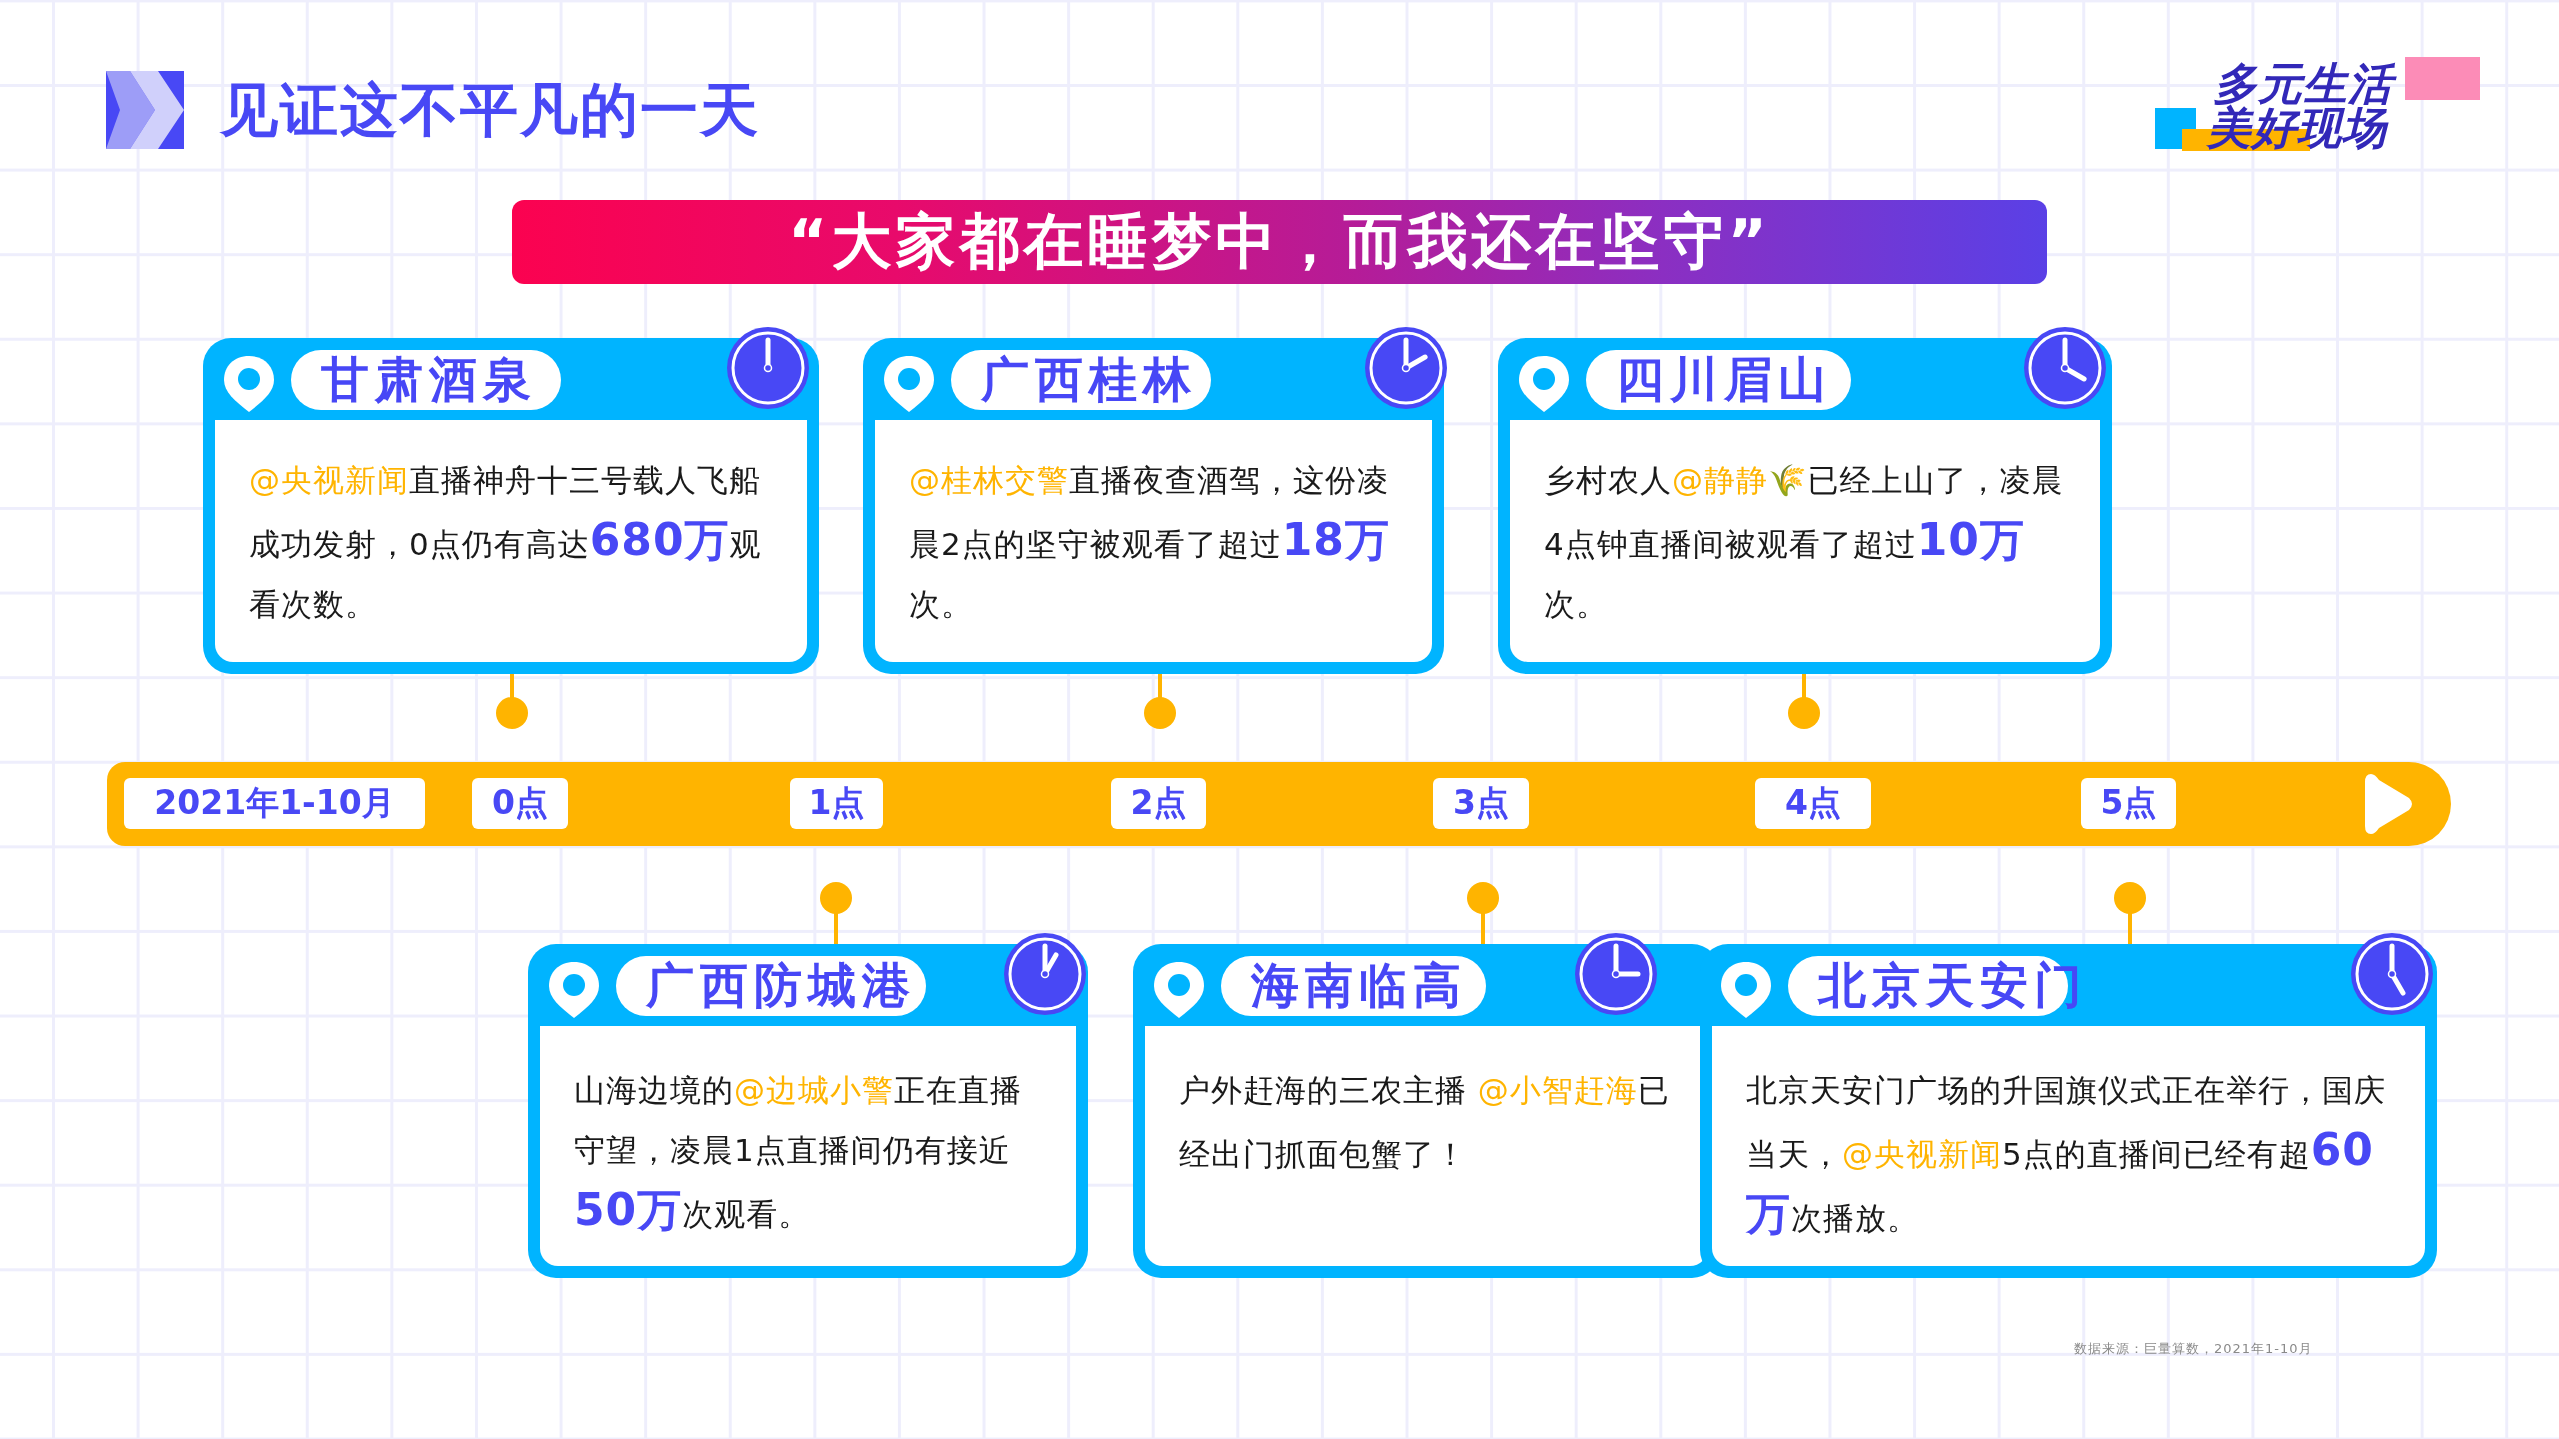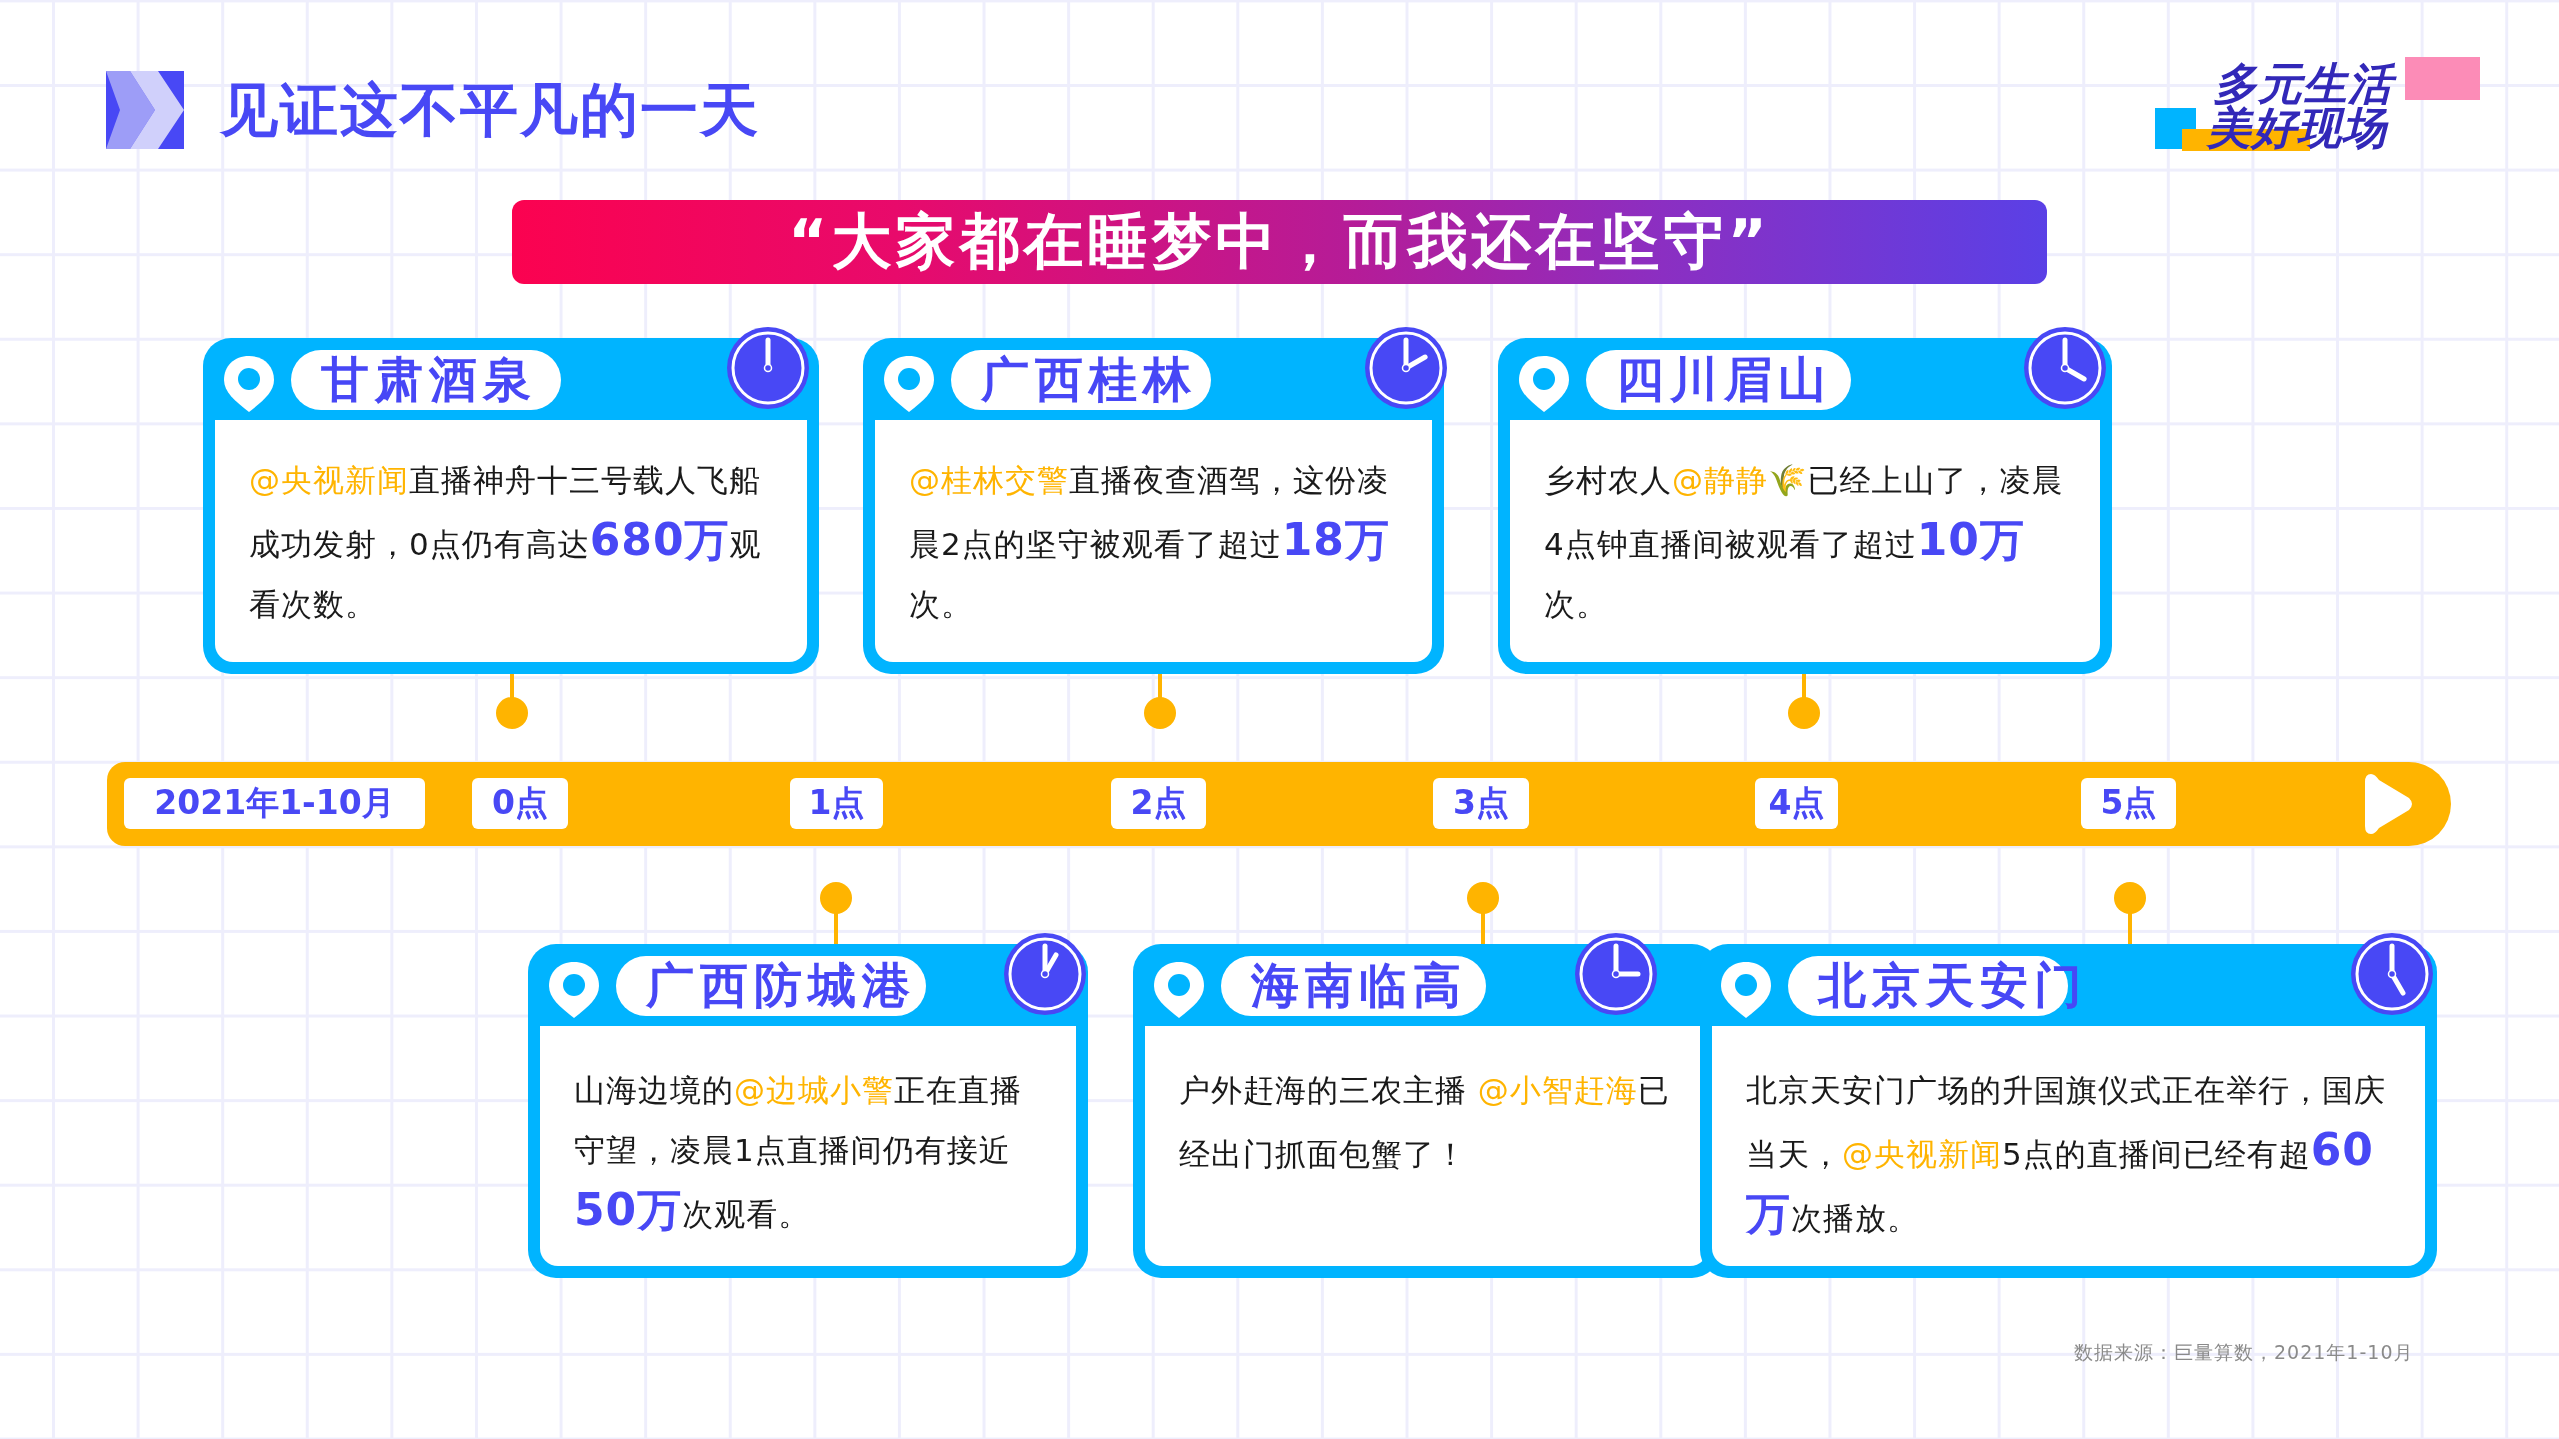--- a/index.html
+++ b/index.html
@@ -74,21 +74,21 @@
     border-radius:18px 42px 42px 18px;
   }
   .tl-label {
     position:absolute; top:16px; height:51px; background:#fff; border-radius:6px;
     display:flex; align-items:center; justify-content:center;
     color:#4848f5; font-size:33px; font-weight:bold; white-space:nowrap;
   }
   .tl-end { position:absolute; right:36px; top:12px; width:50px; height:60px; }
 
   .source {
-    left:2074px; top:1340px; font-size:19px; color:#8a8a8a; letter-spacing:1px; white-space:nowrap;
+    left:2074px; top:1340px; font-size:13px; color:#8a8a8a; letter-spacing:1px; white-space:nowrap;
   }
 </style>
 </head>
 <body>
 
 <svg class="abs title-icon" viewBox="0 0 78 78">
   <rect x="0" y="0" width="78" height="78" fill="#4848f5"></rect>
   <polygon points="0,0 24,0 49,39 24,78 0,78 14,39" fill="#9d9df7"></polygon>
   <polygon points="24,0 52,0 78,39 52,78 24,78 49,39" fill="#d0d0fb"></polygon>
 </svg>
@@ -247,20 +247,20 @@
     <div class="stem" style="left: 2128px; top: 900px; height: 44px;"></div>
     <div class="dot" style="left: 2114px; top: 882px;"></div>
   </div>
 
 <div class="abs timeline">
   <div class="tl-label" style="left:17px;width:301px;">2021年1-10月</div>
   <div class="tl-label" style="left:365px;width:96px;">0点</div>
   <div class="tl-label" style="left:683px;width:93px;">1点</div>
   <div class="tl-label" style="left:1004px;width:95px;">2点</div>
   <div class="tl-label" style="left:1326px;width:96px;">3点</div>
-  <div class="tl-label" style="left:1648px;width:83px;">4点</div>
+  <div class="tl-label" style="left:1648px;width:116px;">4点</div>
   <div class="tl-label" style="left:1974px;width:95px;">5点</div>
   <svg class="tl-end" viewBox="0 0 50 60">
     <path d="M6,0 Q0,0 0,8 L0,52 Q0,60 6,60 Q10,60 14,54 L44,36 Q50,30 44,24 L14,6 Q10,0 6,0 Z" fill="#fff"></path>
   </svg>
 </div>
 
 <div class="abs source">数据来源：巨量算数，2021年1-10月</div>
 
 </body></html>

